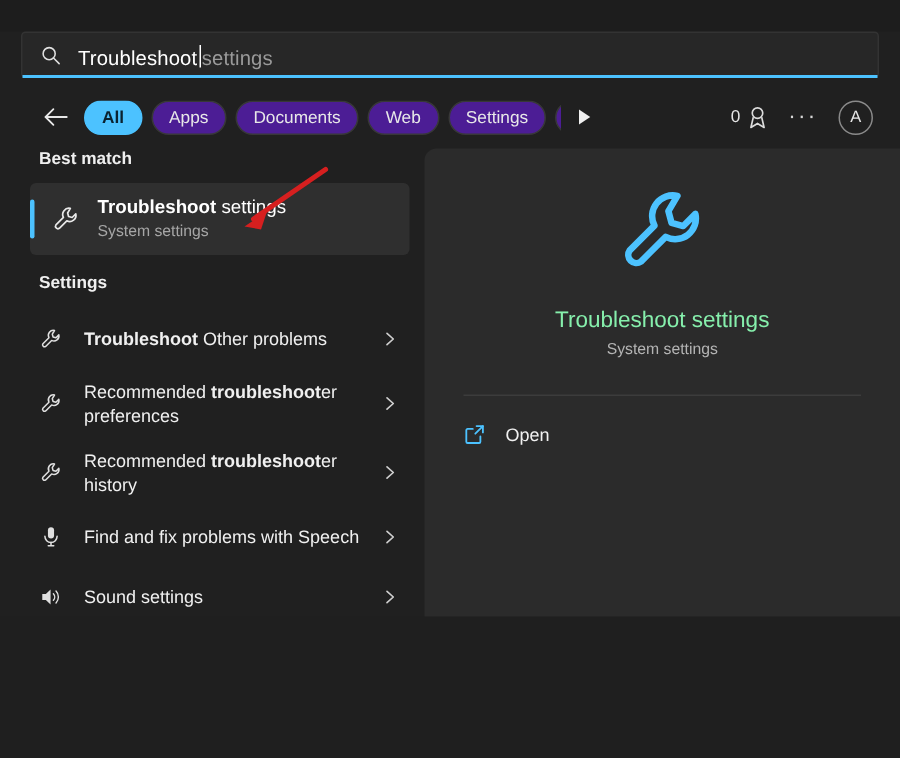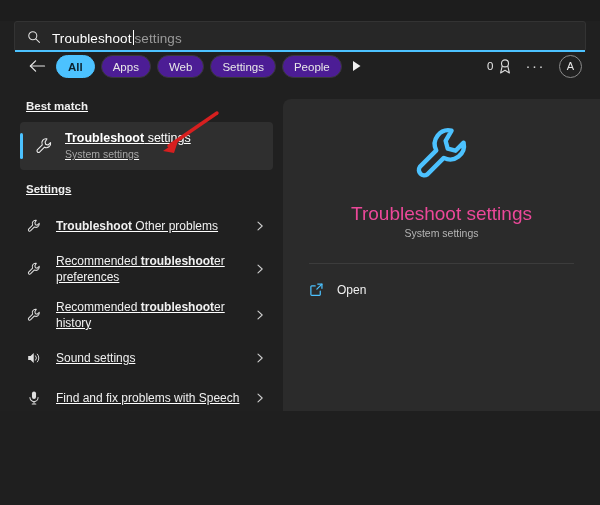--- a/index.html
+++ b/index.html
@@ -71,21 +71,21 @@
     background: #ffffff;
     margin: 0 1px;
     position: relative;
     top: 2px;
   }
   .search-suggest { color: #9a9a9a; }
 
   
   .filterbar {
     position: absolute;
-    left: 0; top: 48px;
+    left: 0; top: 60px;
     width: 600px; height: 36px;
     display: flex;
     align-items: center;
   }
   .back-btn {
     margin-left: 27px;
     margin-right: 9px;
     width: 20px; height: 20px;
     display: flex; align-items: center; justify-content: center;
     flex: none;
@@ -161,21 +161,20 @@
     cursor: pointer;
   }
 
   
   .results {
     position: absolute;
     left: 0; top: 99px;
     width: 283px;
     height: 406px;
     overflow: hidden;
-    text-decoration: underline;
   }
   .section-head {
     font-size: 11.5px;
     font-weight: bold;
     color: #efefef;
     padding: 0 0 0 26px;
     margin: 0;
     line-height: 14px;
   }
 
@@ -253,22 +252,22 @@
   }
   .pv-inner {
     display: flex;
     flex-direction: column;
     align-items: center;
     padding-top: 22px;
   }
   .pv-icon { width: 66px; height: 66px; display: block; }
   .pv-title {
     margin-top: 17px;
-    font-size: 19px;
-    color: #ec4899;
+    font-size: 15px;
+    color: #86efac;
     line-height: 19px;
   }
   .pv-sub {
     margin-top: 3px;
     font-size: 10.5px;
     color: #b4b4b4;
     line-height: 14px;
   }
   .pv-divider {
     margin-top: 23px;
@@ -319,20 +318,21 @@
     <div class="back-btn">
       <svg width="17" height="14" viewBox="0 0 17 14" fill="none" stroke="#e6e6e6" stroke-width="1.2">
         <line x1="1.4" y1="7" x2="15.5" y2="7" stroke-linecap="round"></line>
         <polyline points="6.6,1.8 1.4,7 6.6,12.2" stroke-linecap="round" stroke-linejoin="round"></polyline>
       </svg>
     </div>
 
     <div class="pills">
       <div class="pill active">All</div>
       <div class="pill">Apps</div>
+      <div class="pill">Documents</div>
       <div class="pill">Web</div>
       <div class="pill">Settings</div>
       <div class="pill">People</div>
 
     </div>
 
     <div class="next-btn">
       <svg width="11" height="12" viewBox="0 0 11 12">
         <polygon points="2,1 9.5,6 2,11" fill="#f0f0f0"></polygon>
       </svg>
@@ -397,39 +397,39 @@
         <svg class="li-icon" viewBox="0 0 22 22" fill="none" stroke="#e0e0e0" stroke-width="1.4" stroke-linecap="round" stroke-linejoin="round">
           <path d="M14.2 3.2 a4.6 4.6 0 0 0 -5.1 6.6 L3.6 15.3 a1.8 1.8 0 0 0 2.5 2.5 l5.5 -5.5 a4.6 4.6 0 0 0 6.6 -5.1 l-2.7 2.7 -2.6 -0.7 -0.7 -2.6 z"></path>
         </svg>
         <div class="li-label"><span>Recommended </span><b>troubleshoot</b><span>er</span><br><span>history</span></div>
         <svg class="chev" viewBox="0 0 10 10" fill="none" stroke="#cfcfcf" stroke-width="1.1" stroke-linecap="round" stroke-linejoin="round">
             <polyline points="3,1.2 7.2,5 3,8.8"></polyline>
           </svg>
       </div>
 
       <div class="list-item">
-        <svg class="li-icon" viewBox="0 0 22 22" fill="none">
-          <path d="M3 8.2 h3.3 L10.6 4.2 v13.6 L6.3 13.8 H3 z" fill="#e0e0e0"></path>
-          <path d="M13.2 8 a4.4 4.4 0 0 1 0 6" stroke="#e0e0e0" stroke-width="1.3" stroke-linecap="round"></path>
-          <path d="M15.6 5.6 a7.8 7.8 0 0 1 0 10.8" stroke="#e0e0e0" stroke-width="1.3" stroke-linecap="round"></path>
-        </svg>
-        <div class="li-label"><span>Sound settings</span></div>
-        <svg class="chev" viewBox="0 0 10 10" fill="none" stroke="#cfcfcf" stroke-width="1.1" stroke-linecap="round" stroke-linejoin="round">
-            <polyline points="3,1.2 7.2,5 3,8.8"></polyline>
-          </svg>
-      </div>
-
-      <div class="list-item">
         <svg class="li-icon" viewBox="0 0 22 22" fill="#e0e0e0" stroke="none">
           <rect x="8.2" y="2" width="5.6" height="10.4" rx="2.8"></rect>
           <path d="M5.4 10.4 a5.6 5.6 0 0 0 11.2 0" fill="none" stroke="#e0e0e0" stroke-width="1.4" stroke-linecap="round"></path>
           <rect x="10.3" y="15.4" width="1.4" height="3.3"></rect>
           <rect x="7.8" y="18.4" width="6.4" height="1.4" rx="0.7"></rect>
         </svg>
         <div class="li-label"><span>Find and fix problems with Speech</span></div>
+        <svg class="chev" viewBox="0 0 10 10" fill="none" stroke="#cfcfcf" stroke-width="1.1" stroke-linecap="round" stroke-linejoin="round">
+            <polyline points="3,1.2 7.2,5 3,8.8"></polyline>
+          </svg>
+      </div>
+
+      <div class="list-item">
+        <svg class="li-icon" viewBox="0 0 22 22" fill="none">
+          <path d="M3 8.2 h3.3 L10.6 4.2 v13.6 L6.3 13.8 H3 z" fill="#e0e0e0"></path>
+          <path d="M13.2 8 a4.4 4.4 0 0 1 0 6" stroke="#e0e0e0" stroke-width="1.3" stroke-linecap="round"></path>
+          <path d="M15.6 5.6 a7.8 7.8 0 0 1 0 10.8" stroke="#e0e0e0" stroke-width="1.3" stroke-linecap="round"></path>
+        </svg>
+        <div class="li-label"><span>Sound settings</span></div>
         <svg class="chev" viewBox="0 0 10 10" fill="none" stroke="#cfcfcf" stroke-width="1.1" stroke-linecap="round" stroke-linejoin="round">
             <polyline points="3,1.2 7.2,5 3,8.8"></polyline>
           </svg>
       </div>
     </div>
 
     <div class="sec-gap"></div>
     <div class="section-head">Search the web</div>
     <div class="sec-gap-sm"></div>
 

